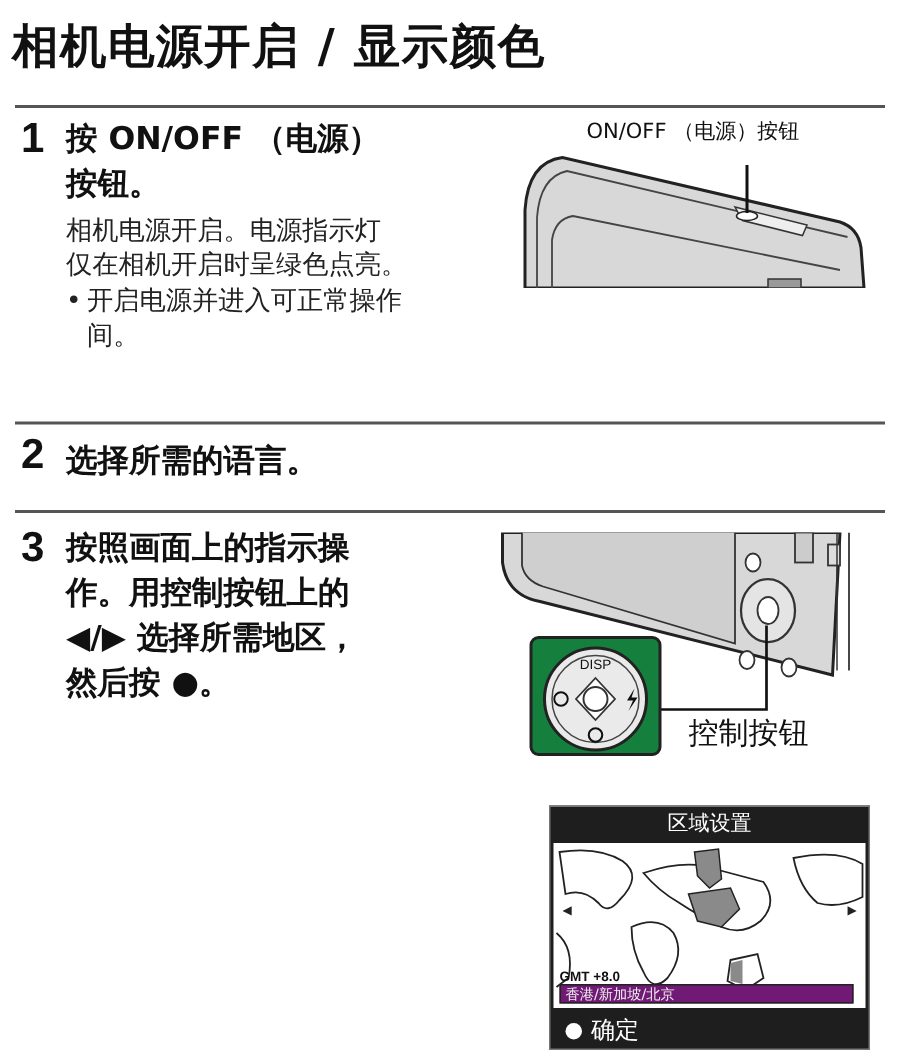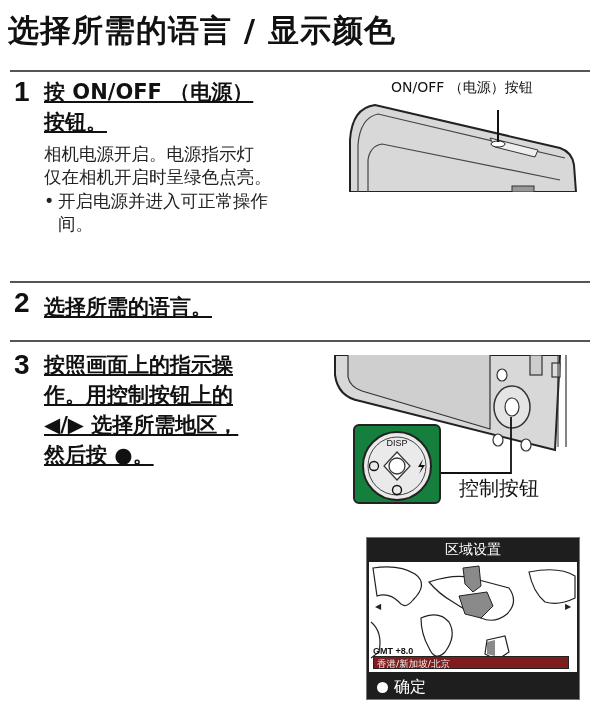--- a/index.html
+++ b/index.html
@@ -1,33 +1,33 @@
 <!DOCTYPE html>
 <html><head>
 <meta charset="utf-8">
 <style>
   html, body { margin:0; padding:0; background:#fff; }
   body { width:600px; height:706px; position:relative; overflow:hidden; font-family:"DejaVu Sans","Liberation Sans",sans-serif; color:#111; }
   .abs { position:absolute; }
   .title { left:8px; top:10px; font-size:31px; font-weight:bold; letter-spacing:1px; white-space:nowrap; }
   .rule { left:10px; width:580px; height:2px; background:#555; }
   .stepnum { font-family:"Liberation Sans",sans-serif; font-size:28px; font-weight:bold; }
-  .stephead { font-size:21px; font-weight:bold; line-height:30px;text-decoration:underline; }
+  .stephead { font-size:21px; font-weight:bold; line-height:30px; }
   .body { font-size:17.5px; line-height:23px; color:#222; }
   .caption { font-size:14px; font-weight:normal; white-space:nowrap; }
   .screen { position:absolute; left:366px; top:537px; width:212px; height:161px; background:#1e1e1e; border:1px solid #777; }
   .screen .hdr { height:22px; color:#fff; text-align:center; font-size:14px; line-height:22px; }
   .screen .map { position:absolute; left:2px; top:24px; width:208px; height:110px; background:#fff; }
   .screen .footer { position:absolute; left:0; bottom:0; width:100%; height:25px; color:#fff; font-size:16px; line-height:25px; }
   .dot { display:inline-block; width:11px; height:11px; border-radius:50%; background:#fff; vertical-align:middle; margin:0 6px 0 10px; }
 </style>
 </head>
 <body>
 
-<div class="abs title">选择所需的语言 / 显示颜色</div>
+<div class="abs title">相机电源开启 / 显示颜色</div>
 <div class="abs rule" style="top:70px;"></div>
 
 <div class="abs stepnum" style="left:14px; top:76px;">1</div>
 <div class="abs stephead" style="left:44px; top:77px; width:290px;">
   <div>按 ON/OFF （电源）</div>
   <div>按钮。</div>
 </div>
 <div class="abs body" style="left:44px; top:143px; width:290px;">
   <div>相机电源开启。电源指示灯</div>
   <div>仅在相机开启时呈绿色点亮。</div>
@@ -105,18 +105,18 @@
       <path d="M94 6 L110 4 L112 24 L104 30 L96 22 Z" fill="#8a8a8a" stroke="#222" stroke-width="1"></path>
       <path d="M90 34 L118 30 L124 44 L112 56 L96 52 Z" fill="#8a8a8a" stroke="#222" stroke-width="1"></path>
       <path d="M118 78 L136 74 L140 90 L128 98 L116 92 Z" fill="#fff" stroke="#222" stroke-width="1.2"></path>
       <path d="M118 80 L126 78 L126 94 L118 92 Z" fill="#8a8a8a"></path>
       <path d="M160 10 Q190 4 206 14 L206 36 Q190 44 176 40 Q164 30 160 10 Z" fill="#fff" stroke="#222" stroke-width="1.2"></path>
       <path d="M2 60 Q14 70 10 90 L2 96" fill="none" stroke="#222" stroke-width="1.2"></path>
       <text x="6" y="47" font-size="8" fill="#222">◀</text>
       <text x="196" y="47" font-size="8" fill="#222">▶</text>
     </svg>
     <div class="abs" style="left:4px; top:84px; font-size:9px; font-weight:bold; font-family:'Liberation Sans',sans-serif;text-align:right;">GMT +8.0</div>
-    <div class="abs" style="left:4px; top:94px; width:196px; height:13px; background:#7f1d1d; border:1px solid #222; color:#eee; font-size:9.5px; line-height:13px; padding-left:3px; box-sizing:border-box;">香港/新加坡/北京</div>
+    <div class="abs" style="left:4px; top:94px; width:196px; height:13px; background:#701a75; border:1px solid #222; color:#eee; font-size:9.5px; line-height:13px; padding-left:3px; box-sizing:border-box;">香港/新加坡/北京</div>
   </div>
   <div class="footer">
     <span class="dot"></span><span>确定</span>
   </div>
 </div>
 
 </body></html>

